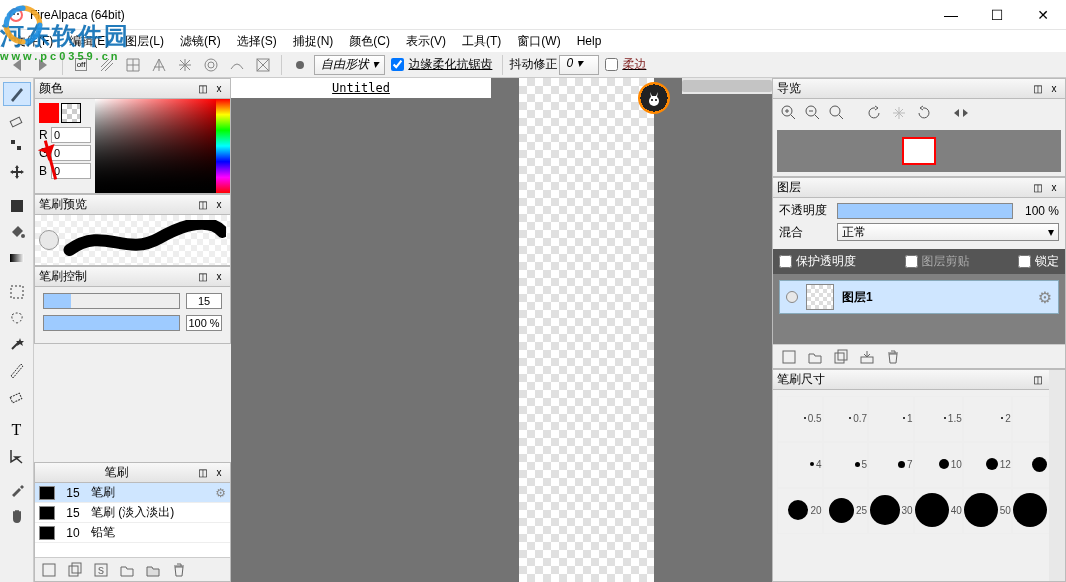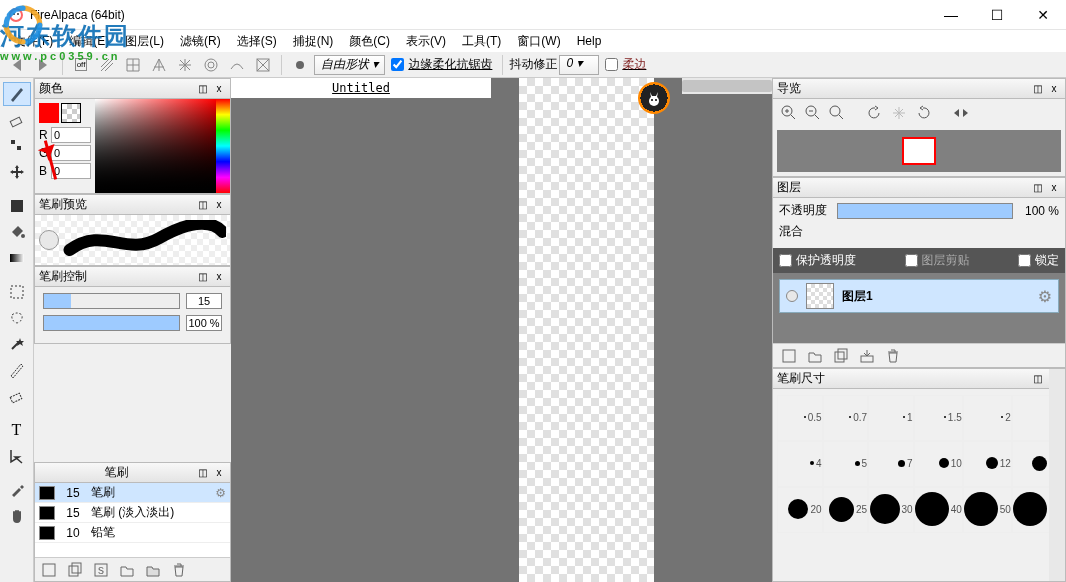--- a/index.html
+++ b/index.html
@@ -500,20 +500,24 @@
       <div class="layerbody">
         <div class="layrow">
           <span class="laylabel">不透明度</span>
           <div class="slider">
               <div class="sliderfill" style="width:100%"></div>
             </div>
           <span style="width:40px;text-align:right">100 %</span>
         </div>
         <div class="layrow">
           <span class="laylabel">混合</span>
+          <div class="layselect">
+              <span>正常</span>
+              <span>▾</span>
+            </div>
         </div>
       </div>
       <div class="laychecks">
         <label>
             <input type="checkbox" style="">
             <span>保护透明度</span>
           </label>
         <label style="color:#aaa">
             <input type="checkbox" style="">
             <span>图层剪贴</span>

